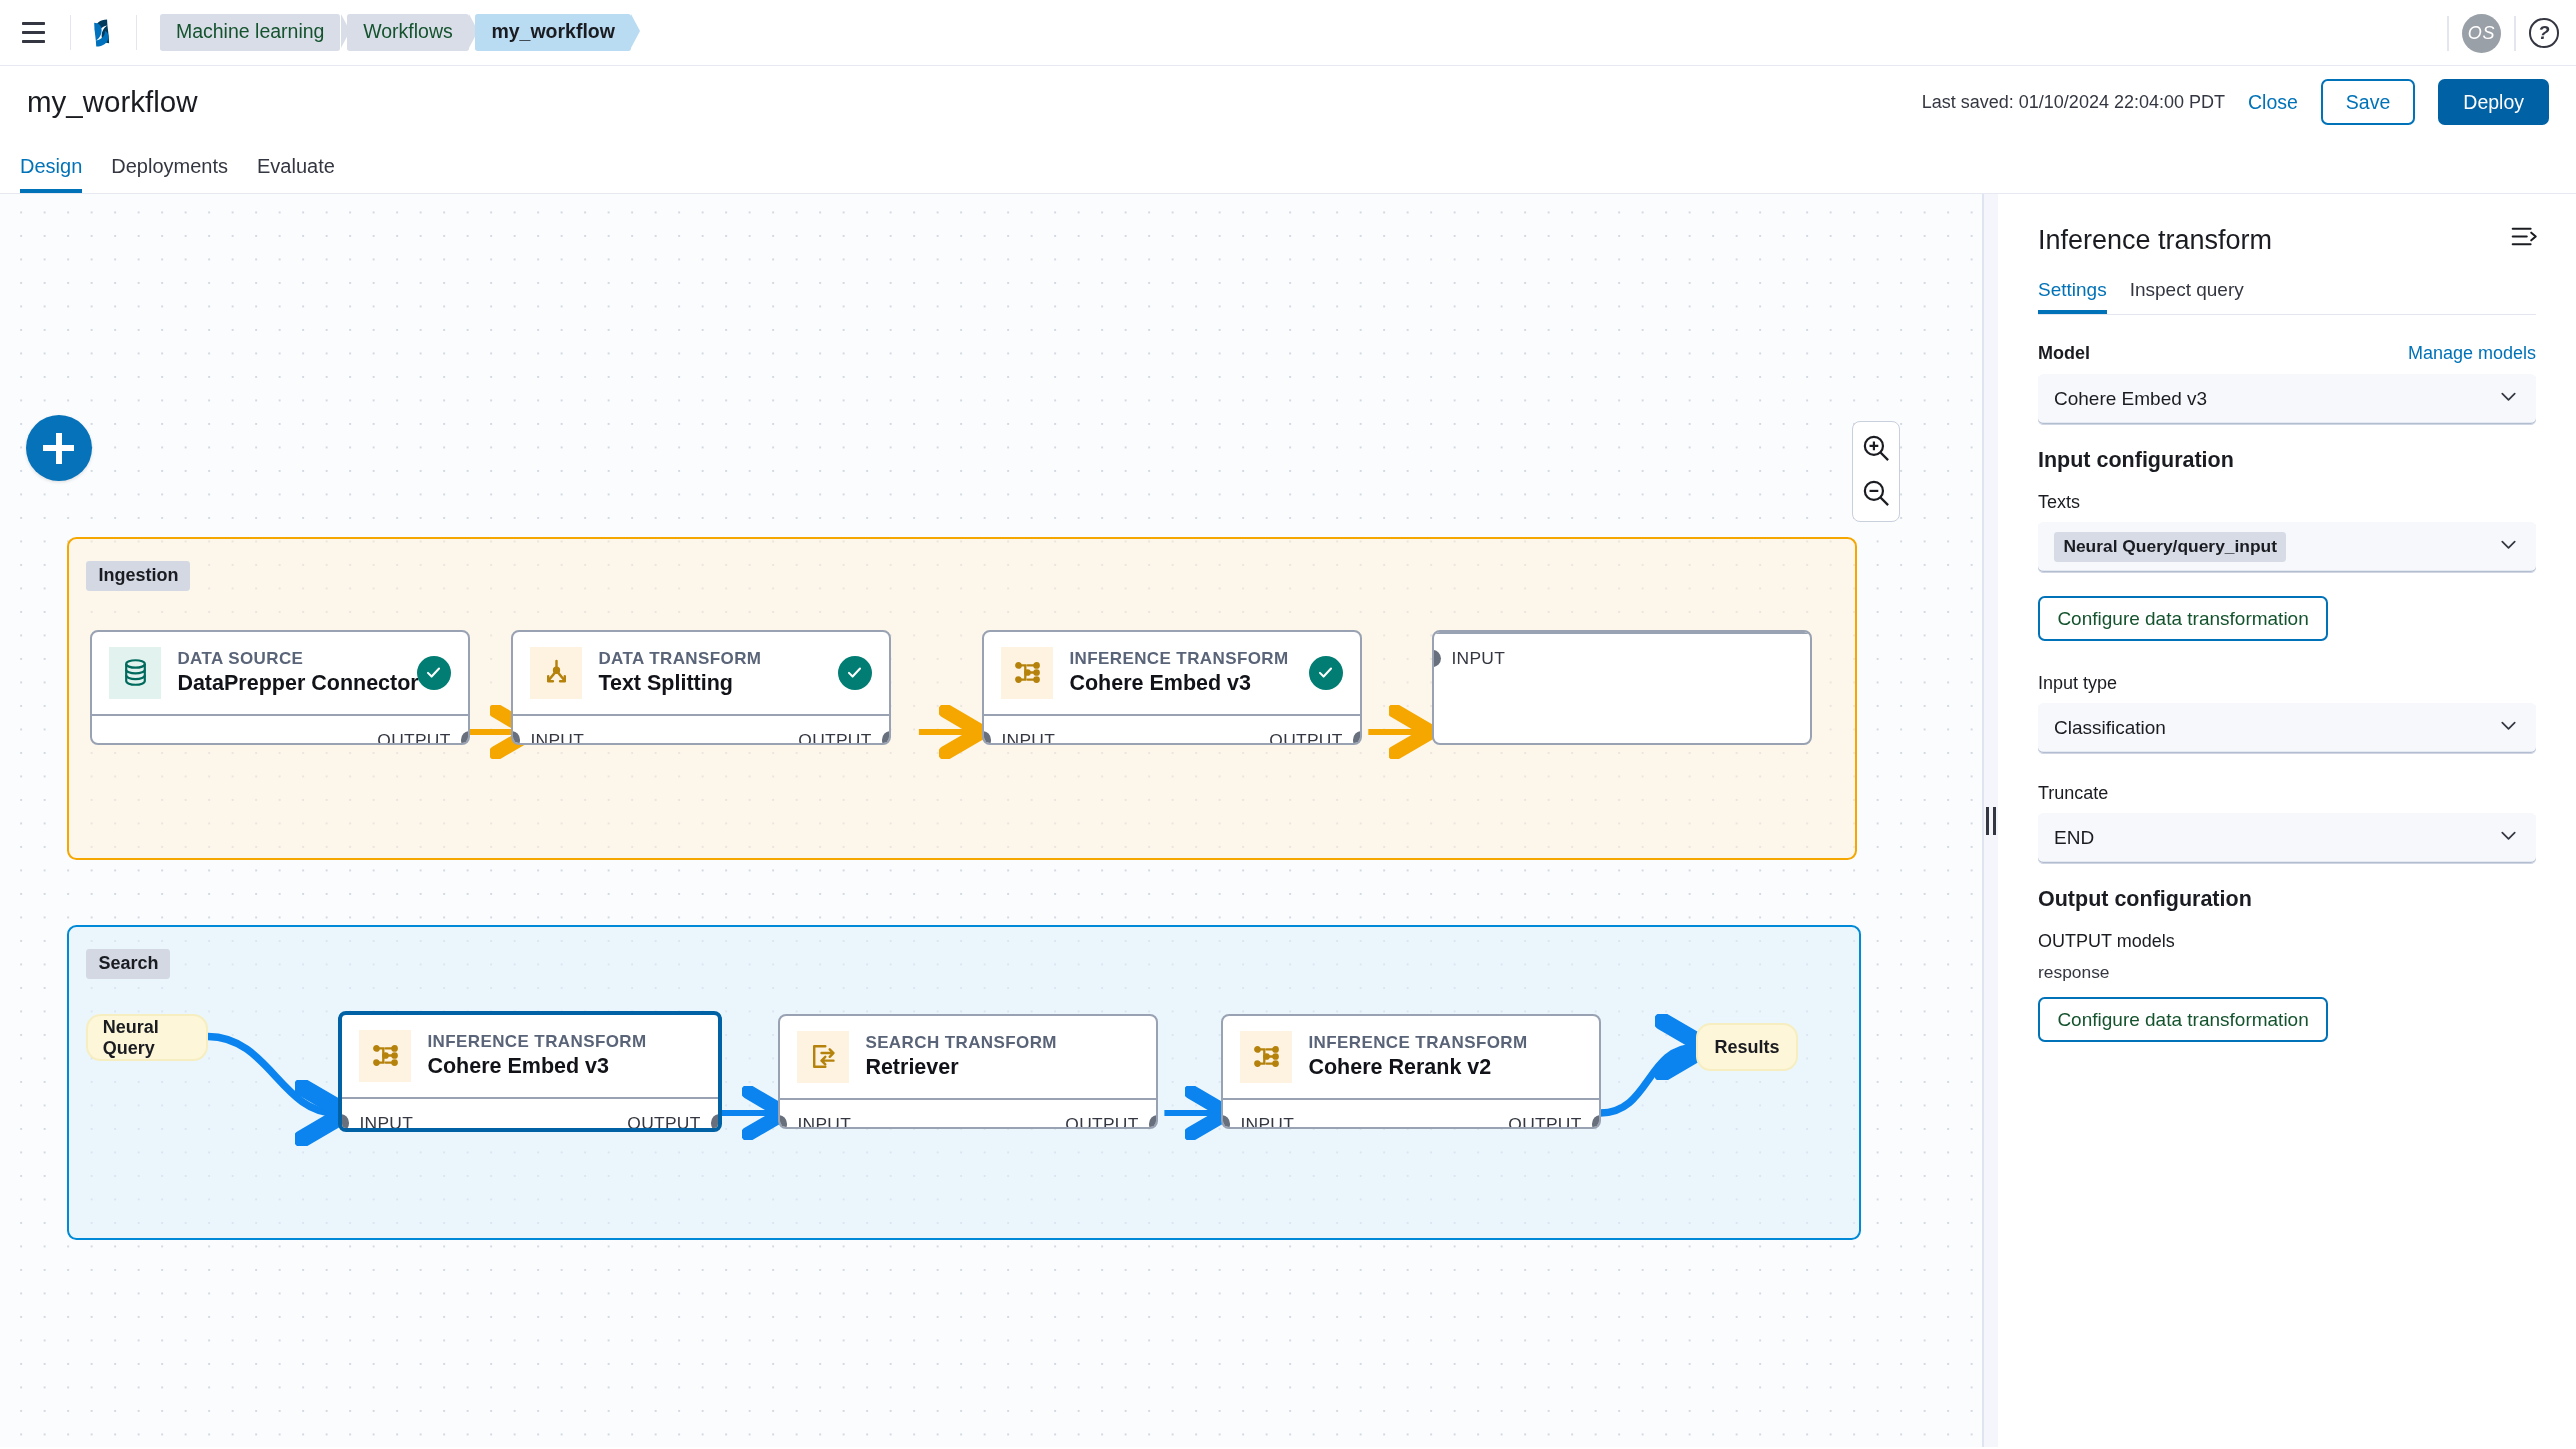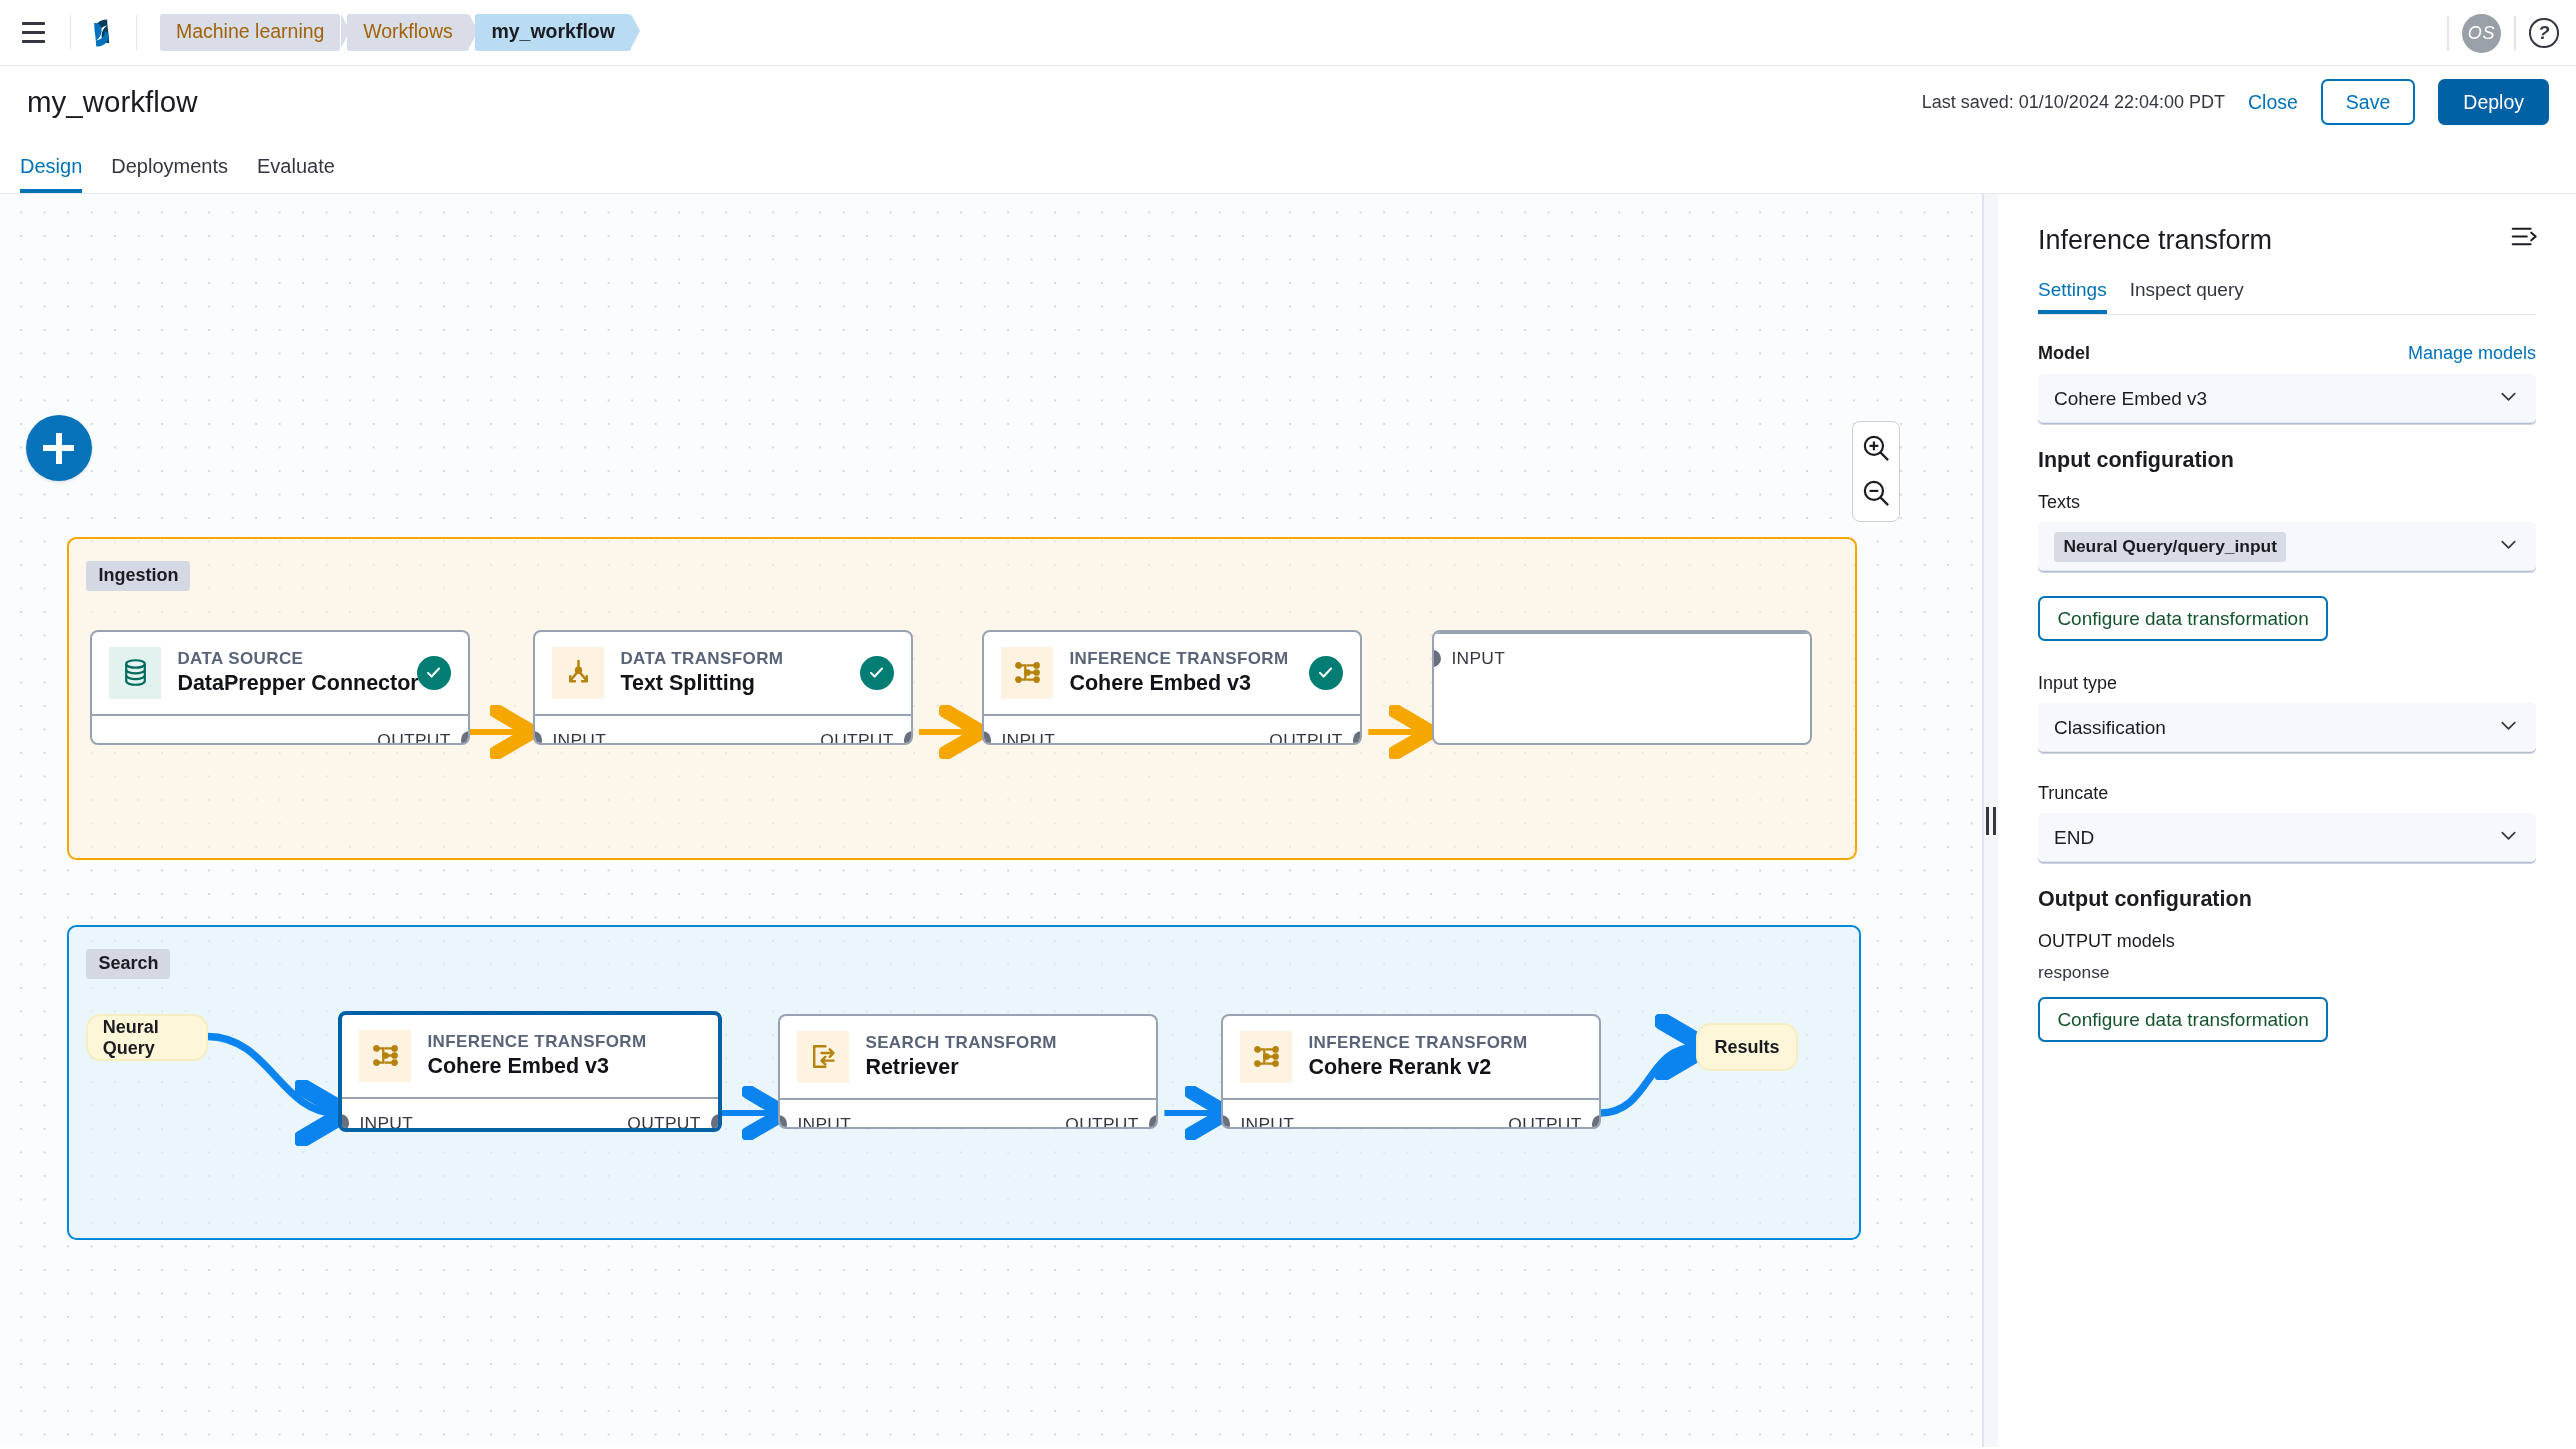--- a/index.html
+++ b/index.html
@@ -24,21 +24,21 @@
     display: flex; flex-direction: column;
     justify-content: center; align-items: center; gap: 5.4px;
     cursor: pointer;
   }
   .hamburger span { display:block; width: 23px; height: 3.4px; background:#343741; border-radius:0.7px; }
   .vdiv { width: 1.3px; height: 35px; background: #e3e6ef; margin: 0 13.4px; }
   .brand-logo { width: 38px; height: 38px; position: relative; }
   .bc-wrap { display: flex; align-items: center; gap: 6.7px; margin-left: 9.4px; }
   .crumb {
     padding: 6px 16px 7.4px 16px;
-    font-size: 19.5px; color: #a16207;
+    font-size: 19.5px; color: #14532d;
     background: #d9dde8;
     border-radius: 2.7px;
     position: relative;
     cursor: pointer;
     white-space: nowrap;
   }
   .crumb::after {
     content:""; position:absolute; right:-9.4px; top:0;
     border-top: 17px solid transparent; border-bottom: 17.4px solid transparent;
     border-left: 9.4px solid #d9dde8;
@@ -383,21 +383,21 @@
               <path d="M5 12.5l4.6 4.6L19 7"></path>
             </svg>
         </div>
       </div>
       <div class="node-ports">
         <div class="port-label out">OUTPUT</div>
         <div class="handle right"></div>
       </div>
     </div>
 
-    <div class="node" style="left:533px; top:436px; width:380px; height:115px; z-index:5;">
+    <div class="node" style="left:511px; top:436px; width:380px; height:115px; z-index:5;">
       <div class="node-head">
         <div class="node-icon amber">
           <svg width="31" height="31" viewBox="0 0 24 24" fill="none" stroke="#b5820c" stroke-width="1.9" stroke-linecap="round" stroke-linejoin="round">
             <path d="M12 3v6"></path>
               <circle cx="12" cy="10.3" r="1.9" fill="#b5820c"></circle>
             <path d="M10.8 12.1 L5.6 18.4"></path>
               <path d="M13.2 12.1 L18.4 18.4"></path>
             <path d="M5.6 14.9v3.8h3.6"></path>
               <path d="M18.4 14.9v3.8h-3.6"></path>
           </svg>

